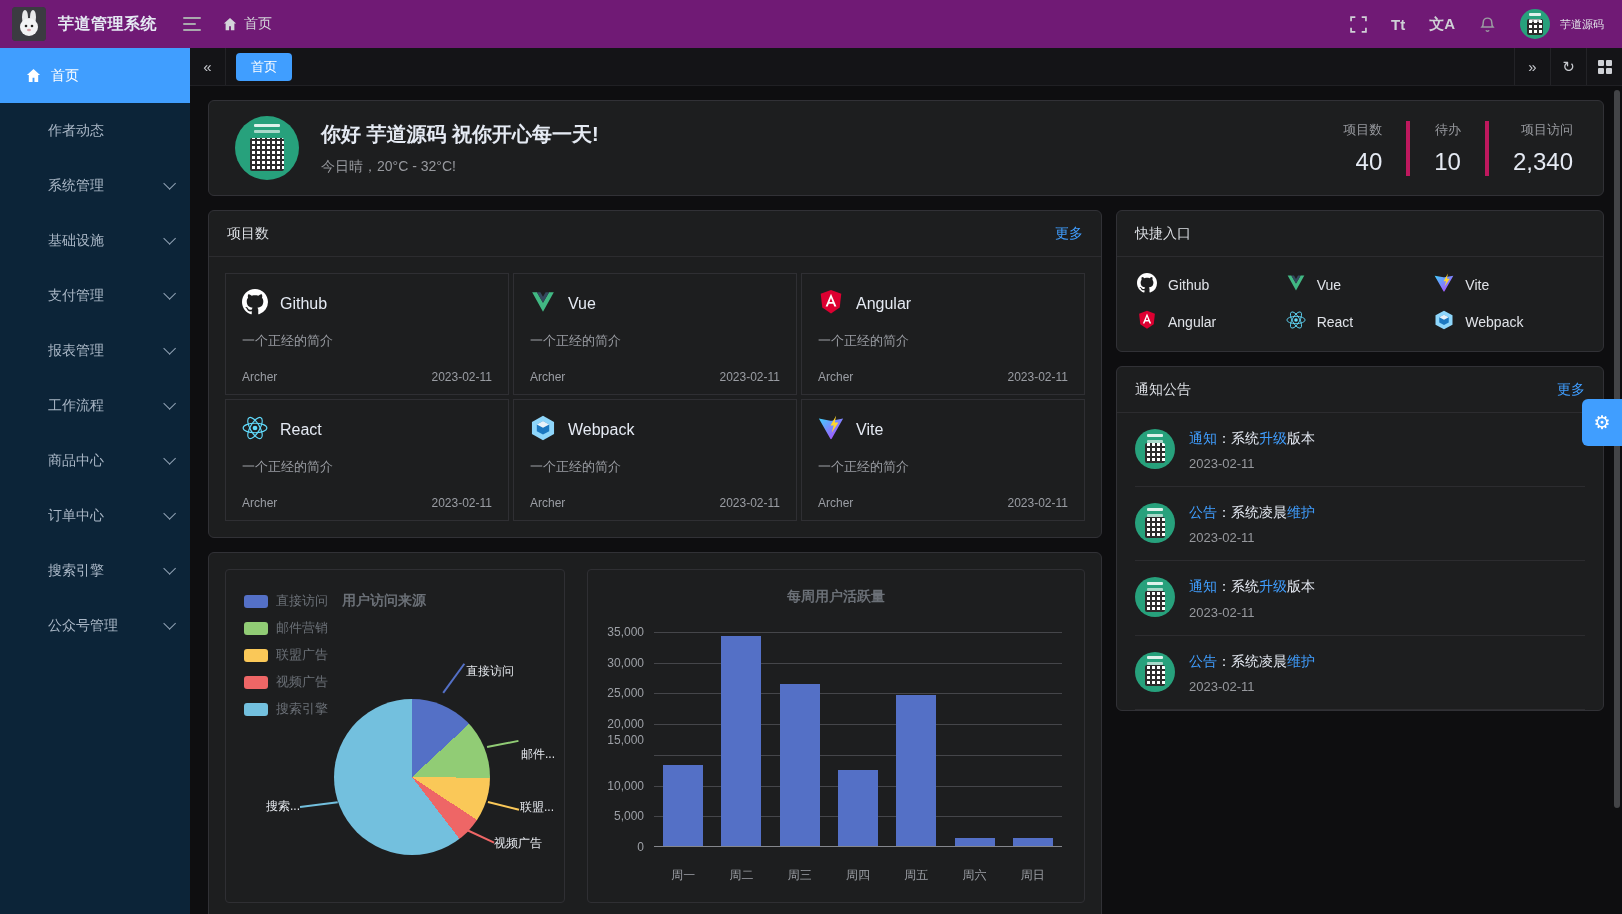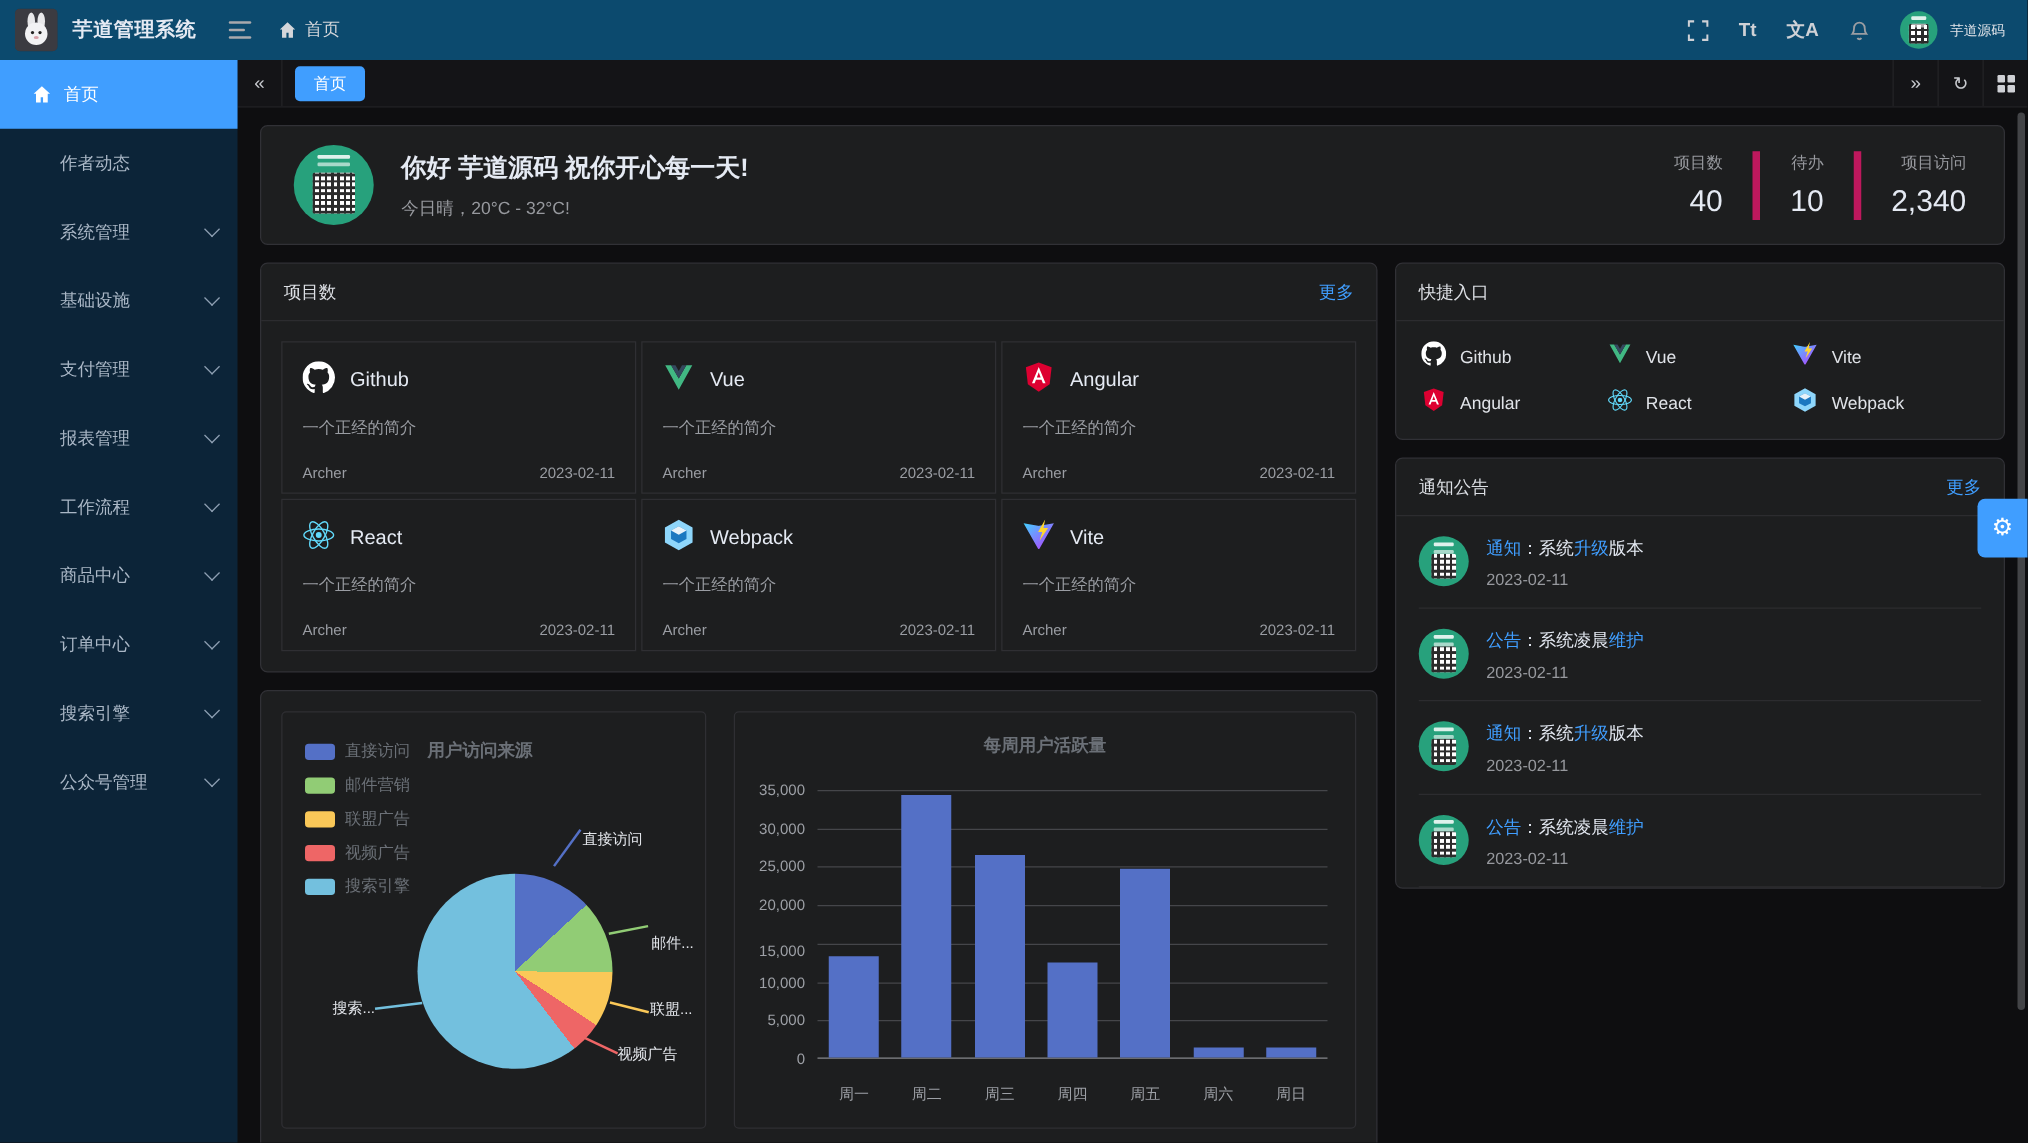--- a/index.html
+++ b/index.html
@@ -1,20 +1,20 @@
 <!DOCTYPE html>
 <html><head>
 <meta charset="utf-8">
 <style>
   * { margin:0; padding:0; box-sizing:border-box; }
   html,body { width:1622px; height:914px; overflow:hidden; background:#0e0e10;
     font-family:"Liberation Sans","DejaVu Sans",sans-serif; color:#e5eaf3; }
 
   
-  .header { position:absolute; left:0; top:0; right:0; height:48px; background:#0c4a6e;
+  .header { position:absolute; left:0; top:0; right:0; height:48px; background:#701a75;
     display:flex; align-items:center; padding:0 18px 0 12px; z-index:20; }
   .logo { width:34px; height:34px; border-radius:4px; background:#37373d; overflow:hidden; flex:0 0 auto; }
   .app-title { font-size:16px; font-weight:bold; margin-left:12px; letter-spacing:.5px; }
   .burger { margin-left:26px; width:18px; display:flex; flex-direction:column; gap:4px; cursor:pointer; }
   .burger i { display:block; height:2px; background:#a9a9ad; border-radius:1px; }
   .burger i:nth-child(2){ width:70%; }
   .crumb { margin-left:22px; display:flex; align-items:center; gap:7px; font-size:14px; color:#d4d6da; }
   .hd-right { margin-left:auto; display:flex; align-items:center; gap:24px; }
   .hd-ic { color:#cfd1d6; font-size:15px; font-weight:bold; cursor:pointer; display:flex; align-items:center; }
   .avatar-sm { width:30px; height:30px; }
@@ -57,21 +57,21 @@
   .content { position:absolute; left:190px; top:86px; right:0; bottom:0; padding:14px 18px; overflow:hidden; }
   .card { background:#1d1e1f; border:1px solid #313136; border-radius:6px; }
 
   .welcome { height:96px; display:flex; align-items:center; padding:0 26px; margin-bottom:14px; }
   .avatar-lg { width:64px; height:64px; }
   .wc-text { margin-left:22px; }
   .wc-title { font-size:20px; font-weight:bold; }
   .wc-sub { font-size:14px; color:#97999e; margin-top:10px; }
   .wc-stats { margin-left:auto; display:flex; align-items:center; }
   .stat { text-align:right; padding:0 24px; }
-  .stat + .stat { border-left:6px solid #be185d; }
+  .stat + .stat { border-left:4px solid #be185d; }
   .stat:last-child { padding-right:4px; }
   .stat-label { font-size:13px; color:#97999e; }
   .stat-value { font-size:24px; margin-top:9px; }
 
   .cols { display:flex; gap:14px; align-items:flex-start; }
   .col-main { flex:1; min-width:0; }
   .col-side { width:488px; flex:0 0 auto; }
 
   .card-head { height:46px; display:flex; align-items:center; justify-content:space-between;
     padding:0 18px; border-bottom:1px solid #2c2c2f; font-size:14px; color:#dcdfe4; }
@@ -416,21 +416,21 @@
         <div class="chart-panel bar-panel">
           <div class="chart-title bar-title">每周用户活跃量</div>
           <div class="bar-wrap">
             <div class="plot" id="bar-plot">
                 <div class="ylab" style="top: 215px;">0</div>
                 <div class="gridline" style="top: 184.286px;"></div>
                 <div class="ylab" style="top: 184.286px;">5,000</div>
                 <div class="gridline" style="top: 153.571px;"></div>
                 <div class="ylab" style="top: 153.571px;">10,000</div>
                 <div class="gridline" style="top: 122.857px;"></div>
-                <div class="ylab" style="top: 129px;">15,000</div>
+                <div class="ylab" style="top: 108px;">15,000</div>
                 <div class="gridline" style="top: 92.1429px;"></div>
                 <div class="ylab" style="top: 92.1429px;">20,000</div>
                 <div class="gridline" style="top: 61.4286px;"></div>
                 <div class="ylab" style="top: 61.4286px;">25,000</div>
                 <div class="gridline" style="top: 30.7143px;"></div>
                 <div class="ylab" style="top: 30.7143px;">30,000</div>
                 <div class="gridline" style="top: 0px;"></div>
                 <div class="ylab" style="top: 0px;">35,000</div>
                 <div class="bars">
                   <div class="bar" style="height: 81.4px; background: rgb(84, 112, 198);"></div>

